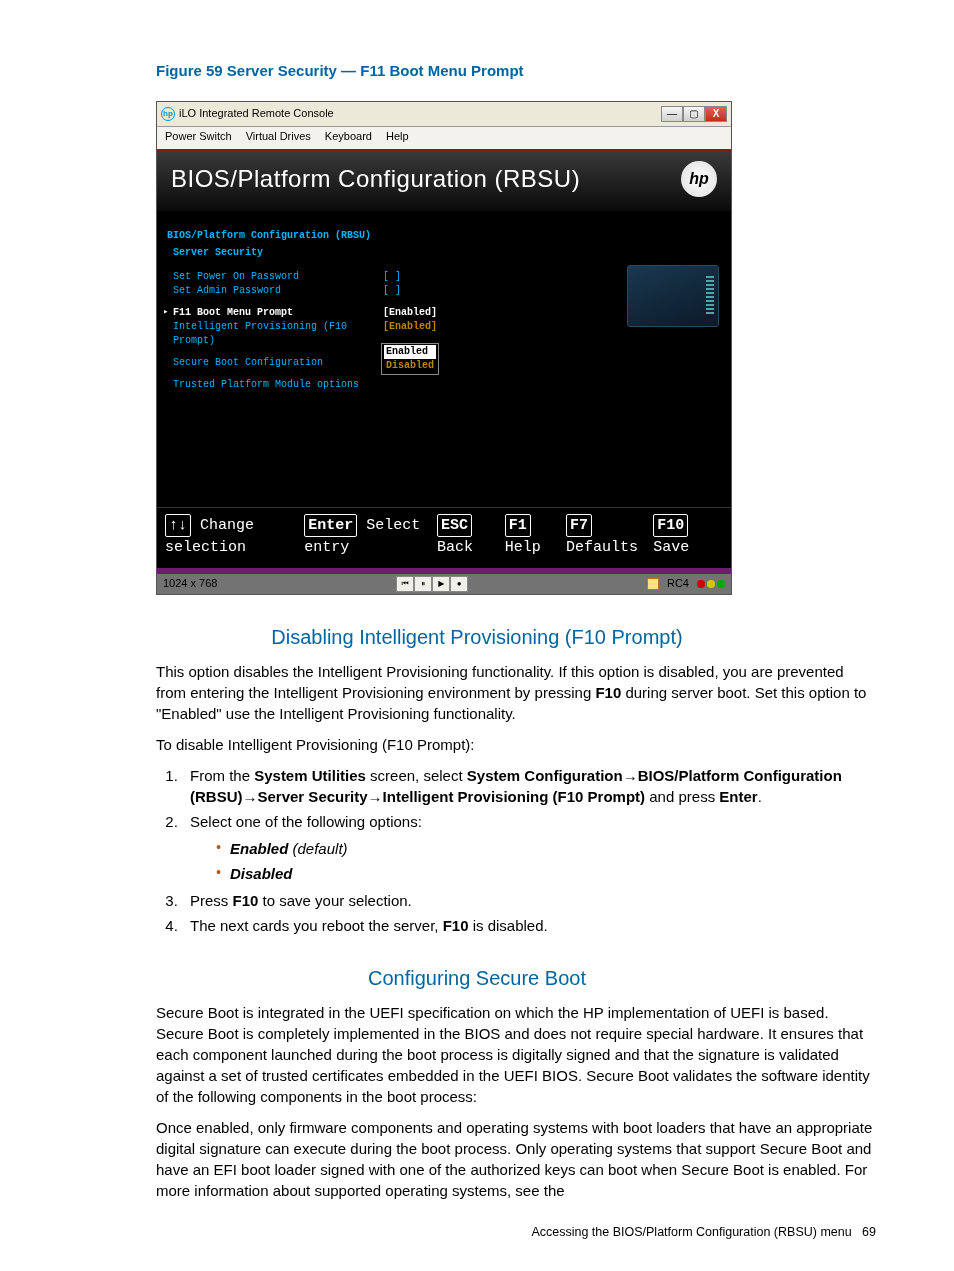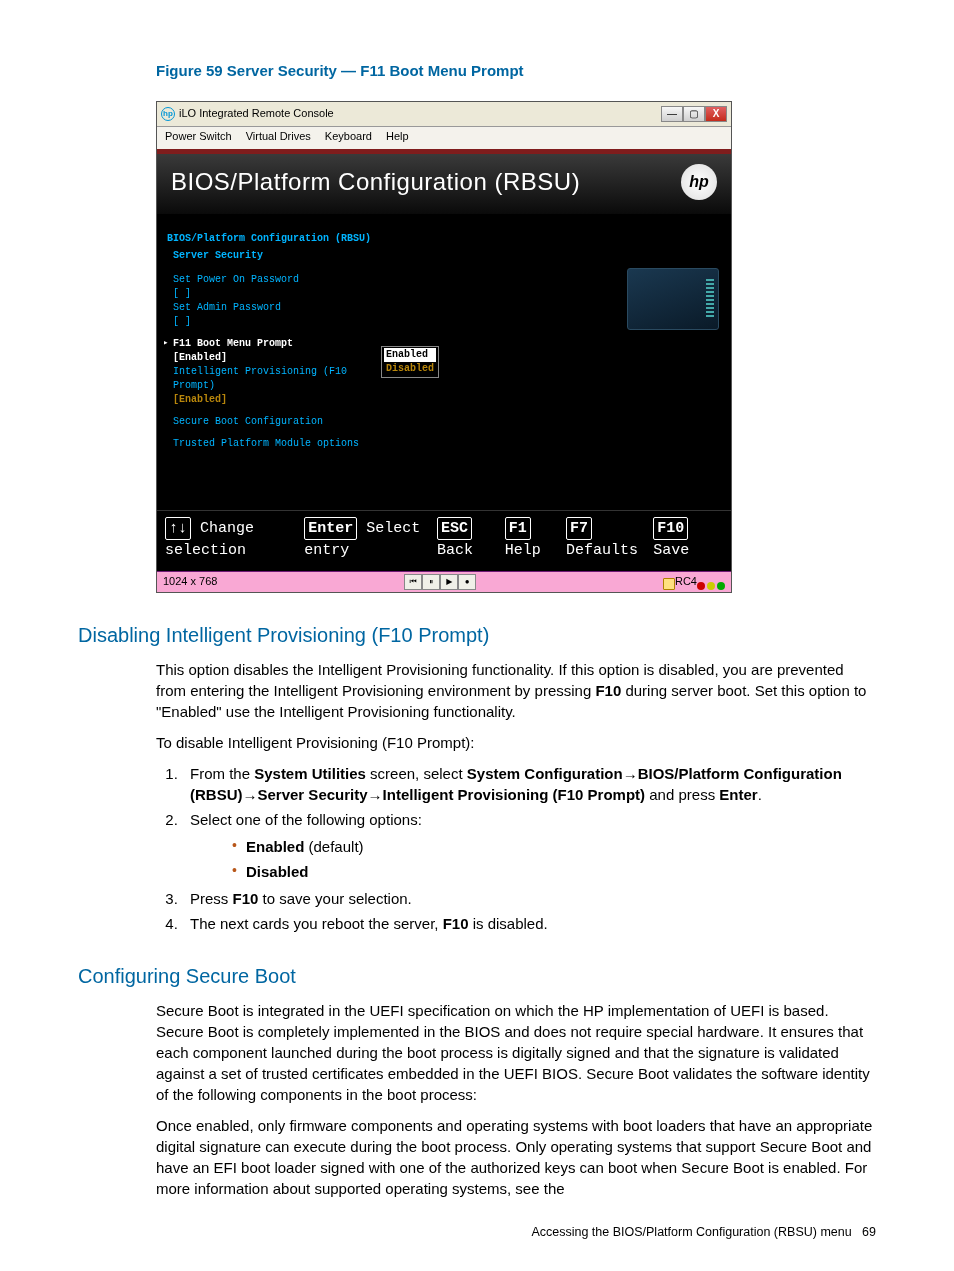--- a/index.html
+++ b/index.html
@@ -4,56 +4,56 @@
 <style>
 body { margin:0; font-family:Arial,Helvetica,sans-serif; background:#fff; color:#000; font-size:15px; line-height:1.4; }
 .page { width:954px; min-height:1271px; padding:60px 78px 40px 78px; box-sizing:border-box; position:relative; }
 .fig-caption { color:#0066a1; font-weight:700; font-size:15px; margin-left:78px; margin-bottom:20px; }
 .screenshot { width:574px; margin-left:78px; border:1px solid #555; background:#ece9d8; }
 .titlebar { display:flex; align-items:center; height:20px; padding:2px 4px; border-bottom:1px solid #999; font-size:11px; }
 .hp-ico { width:12px; height:12px; border-radius:50%; border:1px solid #0096d6; display:inline-flex; align-items:center; justify-content:center; color:#0096d6; font-size:8px; font-weight:700; margin-right:4px; }
 .winbtns { margin-left:auto; display:flex; gap:0; }
 .wbtn { width:22px; height:16px; border:1px solid #888; background:linear-gradient(#f7f7f7,#d0d0d0); font-size:10px; display:flex; align-items:center; justify-content:center; line-height:1; box-sizing:border-box; }
 .wbtn.close { background:linear-gradient(#e06060,#c52b1b); color:#fff; font-weight:700; }
-.menubar { height:18px; padding:2px 8px; font-size:11px; border-bottom:5px solid #7f1d1d; display:flex; gap:14px; background:#f4f2ec; }
+.menubar { height:18px; padding:2px 8px; font-size:11px; border-bottom:2px solid #7f1d1d; display:flex; gap:14px; background:#f4f2ec; }
 .bios { background:#000; }
 .bios-banner { background:linear-gradient(#3a3a3a,#0a0a0a); padding:10px 14px 14px 14px; display:flex; align-items:center; }
 .bios-banner-title { color:#fff; font-size:24px; font-weight:400; letter-spacing:.5px; }
 .hp-logo { margin-left:auto; width:36px; height:36px; border-radius:50%; background:radial-gradient(#fff,#ddd); color:#000; font-style:italic; font-weight:900; font-size:16px; display:flex; align-items:center; justify-content:center; }
 .bios-body { padding:18px 10px 8px 10px; position:relative; font-family:'Courier New',monospace; font-size:10px; min-height:270px; }
 .crumb { color:#00b4ff; font-weight:700; margin-bottom:3px; }
 .crumb2 { color:#00b4ff; font-weight:700; margin-left:6px; margin-bottom:10px; }
-.row { display:flex; color:#00b4ff; margin-left:6px;flex-direction:column; }
+.row { display:flex; color:#00b4ff; margin-left:6px; }
 .row .lbl { width:210px; }
 .sel { color:#00b4ff; }
 .selbold { color:#b8860b; font-weight:700; }
 .row.gap { margin-top:8px; }
 .currow { color:#fff; font-weight:700; }
 .currow .selbold, .currow .sel { color:#fff; }
 .arrow { position:absolute; left:6px; color:#fff; font-size:9px; }
 .dropdown { position:absolute; left:224px; top:132px; border:1px solid #888; background:#000; padding:1px 2px; font-family:'Courier New',monospace; font-size:10px; }
 .dropdown .opt { color:#b8860b; font-weight:700; padding:0 2px; }
 .dropdown .opt.hi { background:#fff; color:#000; }
 .server-img { position:absolute; right:12px; top:54px; width:90px; height:60px; background:linear-gradient(160deg,#1a3850,#0a1a28); border-radius:3px; border:1px solid #2a4a60; }
 .server-img::after{content:"";position:absolute;right:4px;top:10px;width:8px;height:40px;background:repeating-linear-gradient(#4aa,#4aa 2px,transparent 2px,transparent 4px);}
 .footer-keys { border-top:1px solid #333; padding:6px 20px 10px 8px; color:#fff; font-family:'Courier New',monospace; font-size:15px; display:flex; gap:10px; align-items:center; }
 .key { border:1px solid #fff; padding:0 3px; border-radius:2px; font-weight:700; display:inline-block; }
-.statusbar { background:#f9a8d4; height:20px; display:flex; align-items:center; padding:0 6px; font-size:11px; border-top:1px solid #701a75; }
+.statusbar { background:#737373; height:20px; display:flex; align-items:center; padding:0 6px; font-size:11px; border-top:6px solid #701a75; }
 .sb-btns { margin:0 auto; display:flex; gap:0; }
 .sb-btn { width:16px; height:14px; border:1px solid #888; background:#f0f0e8; font-size:8px; display:flex; align-items:center; justify-content:center; }
-.sb-right { display:flex; align-items:flex-end; gap:0; }
+.sb-right { display:flex; align-items:center; gap:8px; }
 .lock { width:10px; height:10px; border:1px solid #b08000; background:#ffe080; border-radius:1px; }
 .dots { display:flex; gap:2px; }
 .dot { width:8px; height:8px; border-radius:50%; }
-h3 { color:#0066a1; font-weight:400; font-size:20px; margin:28px 0 10px 0; }
+h3 { color:#0066a1; font-weight:400; font-size:20px; margin:28px 0 10px 0;text-align:center; }
 .body-indent { margin-left:78px; }
 p { margin:10px 0; }
 ol { margin:8px 0; padding-left:26px; }
 ol li { padding-left:8px; margin-bottom:4px; }
-ul.bul { list-style:none; padding-left:26px; margin:6px 16px; }
+ul.bul { list-style:none; padding-left:26px; margin:6px 0;font-style:italic; }
 ul.bul li { position:relative; padding-left:14px; margin-bottom:4px; }
 ul.bul li::before { content:"•"; position:absolute; left:0; color:#b8571a; font-size:14px; }
 .footer { position:absolute; bottom:30px; right:78px; font-size:12.5px; }
 </style>
 </head>
 <body>
 
 <div class="page">
   <div class="fig-caption">Figure 59 Server Security — F11 Boot Menu Prompt</div>
 

